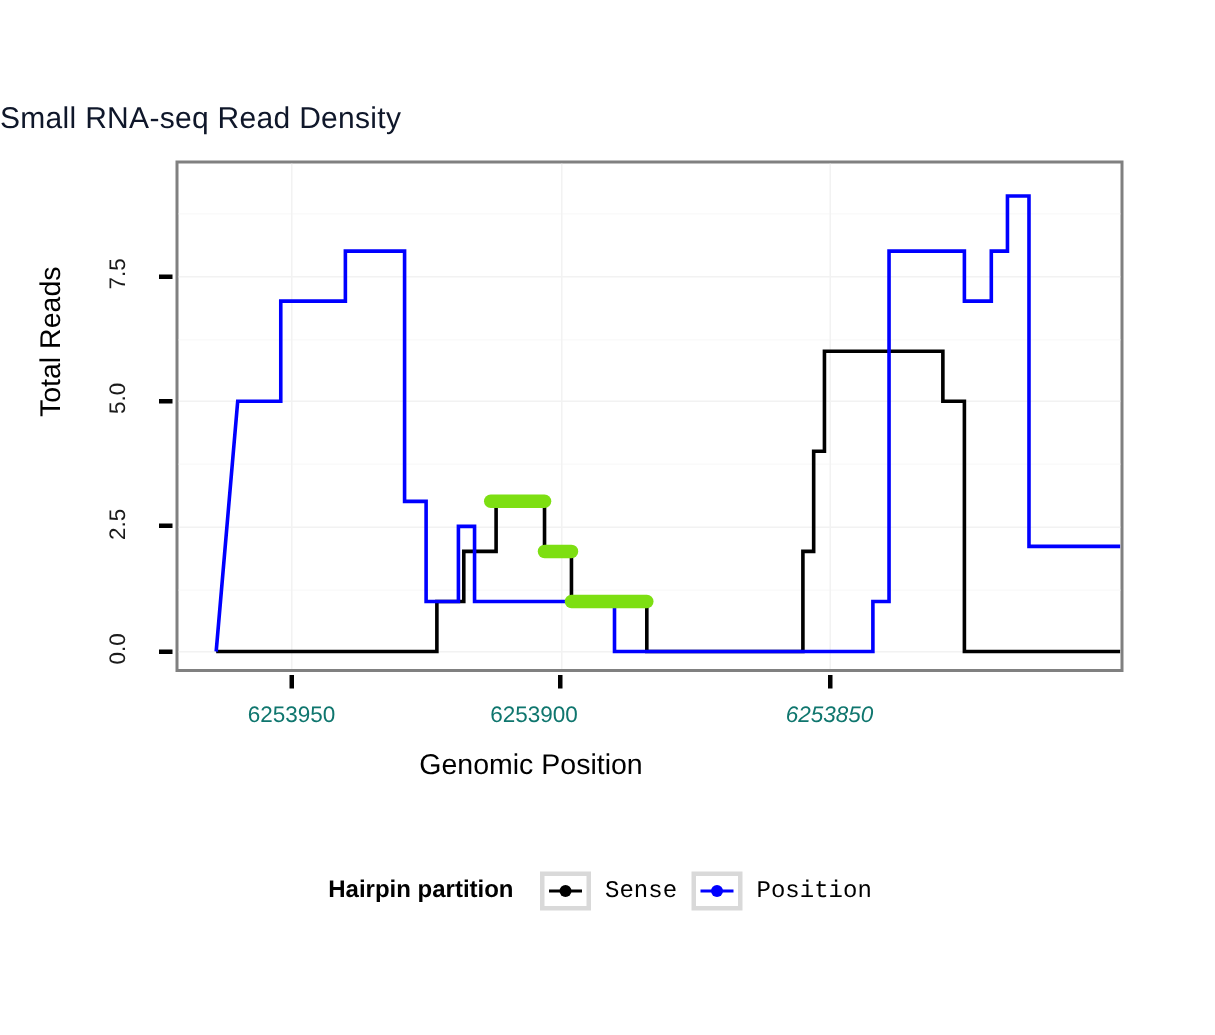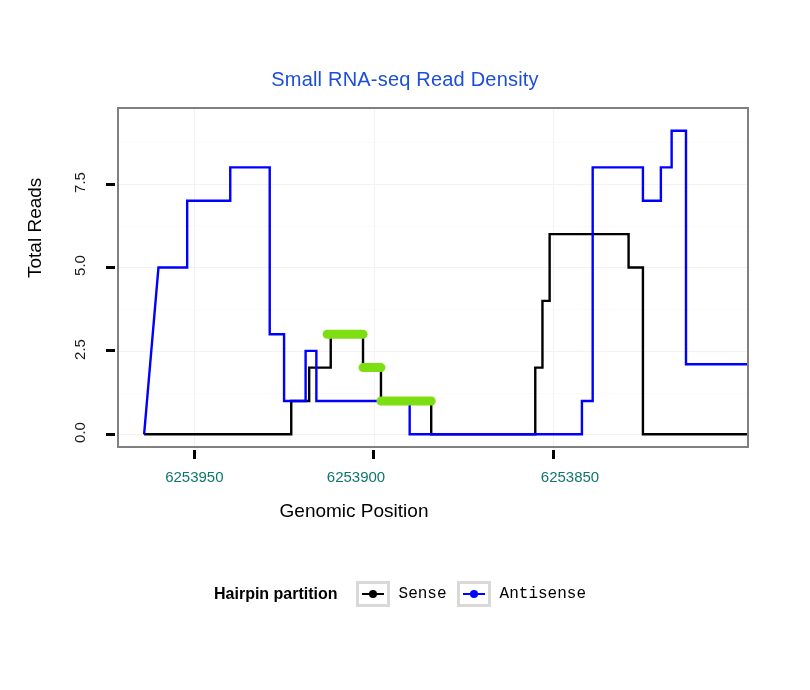--- a/index.html
+++ b/index.html
@@ -4,22 +4,22 @@
 <style>
   html,body{margin:0;padding:0;}
   body{
     width:810px;height:690px;background:#ffffff;
     font-family:"Liberation Sans",sans-serif;
     color:#000000;overflow:hidden;position:relative;
   }
   #chart-root{position:absolute;left:0;top:0;width:810px;height:690px;}
 
   .plot-title{
-    position:absolute;left:0;top:68px;width:810px;text-align:center;
-    font-size:20px;color:#1d4ed8;letter-spacing:0.2px;
+    position:absolute;left:0;top:68px;width:810px;
+    font-size:20px;color:#0f172a;letter-spacing:0.2px;
   }
 
   
   .panel-frame{
     position:absolute;left:117px;top:107px;width:632px;height:341px;
     border:2px solid #808080;background:#ffffff;box-sizing:border-box;
   }
   .panel-inner{position:absolute;left:0;top:0;right:0;bottom:0;overflow:hidden;}
 
   .grid-major-y,.grid-minor-y{position:absolute;left:0;width:100%;height:1px;}
@@ -84,21 +84,21 @@
       <div class="y-tick-label" style="left: 59px; top: 257.49px; width: 40px; right: auto; transform-origin: 50% 50%;">5.0</div>
       <div class="y-tick-mark" style="left: 106px; top: 182.574px;"></div>
       <div class="y-tick-label" style="left: 59px; top: 174.074px; width: 40px; right: auto; transform-origin: 50% 50%;">7.5</div>
     </div>
   <div id="x-ticks">
       <div class="x-tick-mark" style="left: 192.86px; top: 450px;"></div>
       <div class="x-tick-label" style="left: 129.36px;">6253950</div>
       <div class="x-tick-mark" style="left: 372.289px; top: 450px;"></div>
       <div class="x-tick-label" style="left: 291px;">6253900</div>
       <div class="x-tick-mark" style="left: 551.717px; top: 450px;"></div>
-      <div class="x-tick-label" style="left: 505px;">6253850</div>
+      <div class="x-tick-label" style="left: 488px; font-style: italic;">6253850</div>
     </div>
 
   <div class="panel-frame">
     <div class="panel-inner">
       <div id="gridlines">
           <div class="grid-major-y" style="top: 325.322px;"></div>
           <div class="grid-major-y" style="top: 241.906px;"></div>
           <div class="grid-major-y" style="top: 158.49px;"></div>
           <div class="grid-major-y" style="top: 75.0743px;"></div>
           <div class="grid-minor-y" style="top: 283.614px;"></div>
@@ -127,18 +127,18 @@
             <div class="kline" style="background: rgb(0, 0, 0);"></div>
             <div class="kdot" style="background: rgb(0, 0, 0);"></div>
           </div>
           <div class="legend-label">Sense</div>
         </div>
         <div class="legend-item">
           <div class="legend-key">
             <div class="kline" style="background: rgb(0, 0, 255);"></div>
             <div class="kdot" style="background: rgb(0, 0, 255);"></div>
           </div>
-          <div class="legend-label">Antisense</div>
+          <div class="legend-label">Position</div>
         </div>
       </div>
   </div>
 
 </div>
 
 </body></html>

